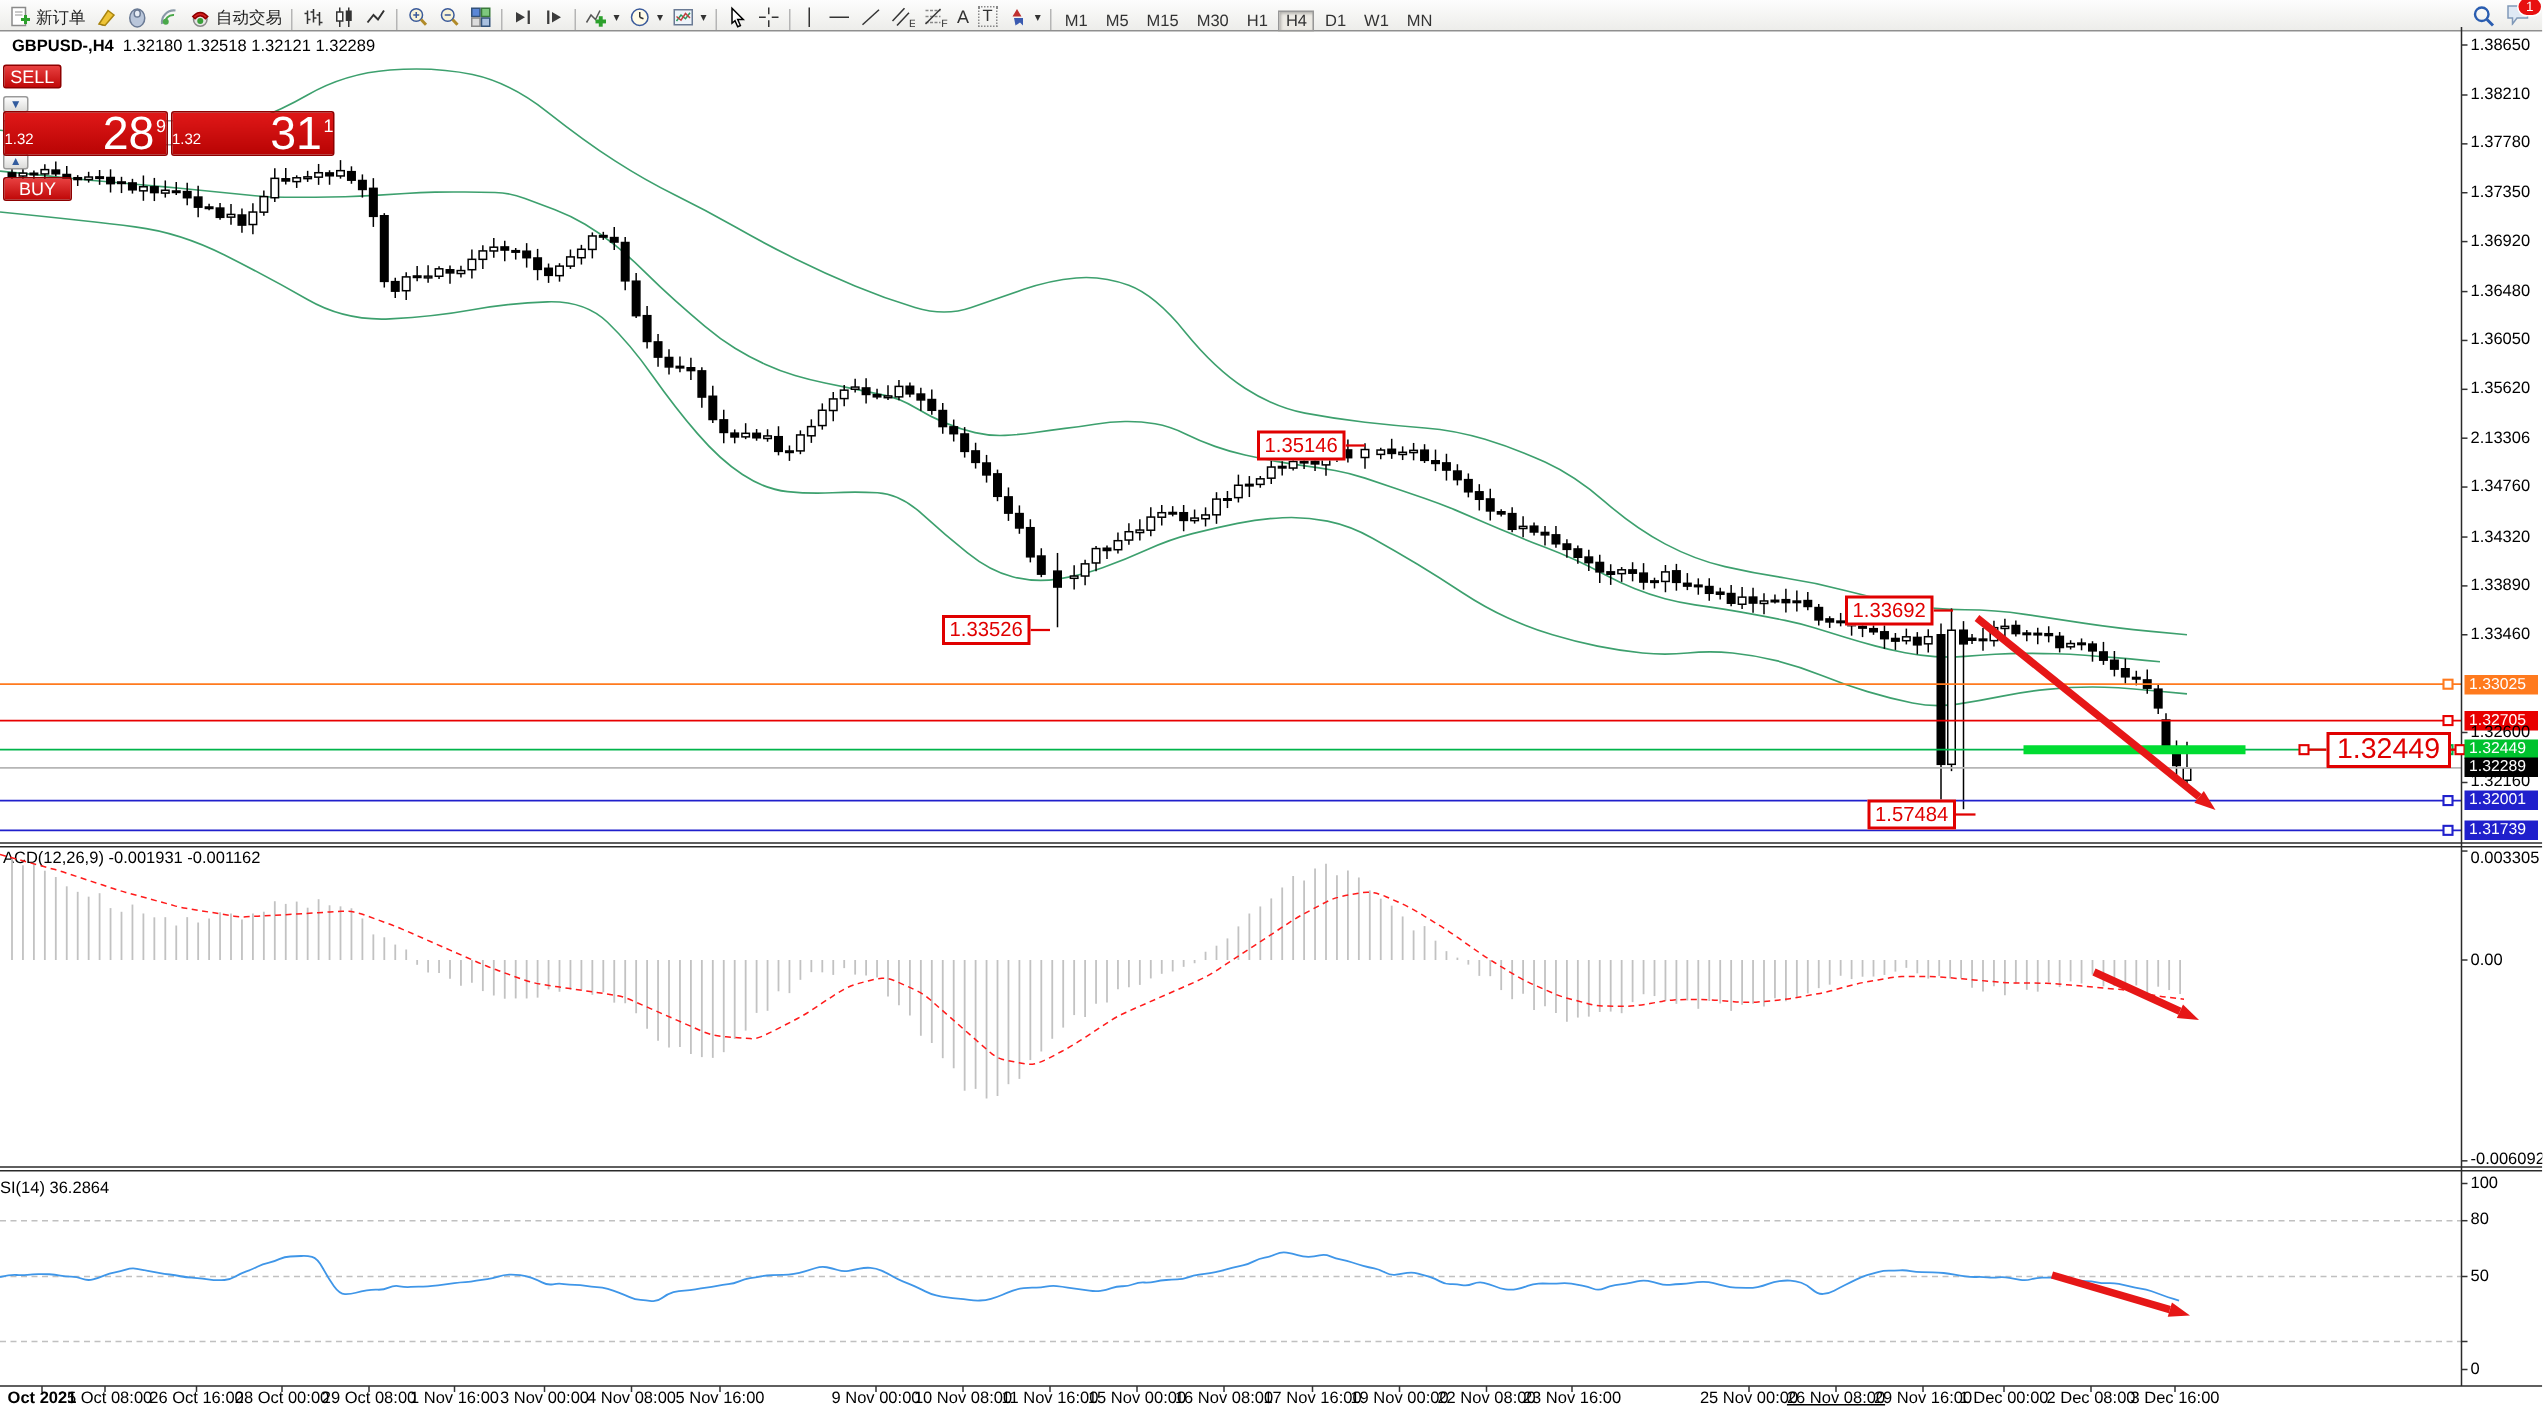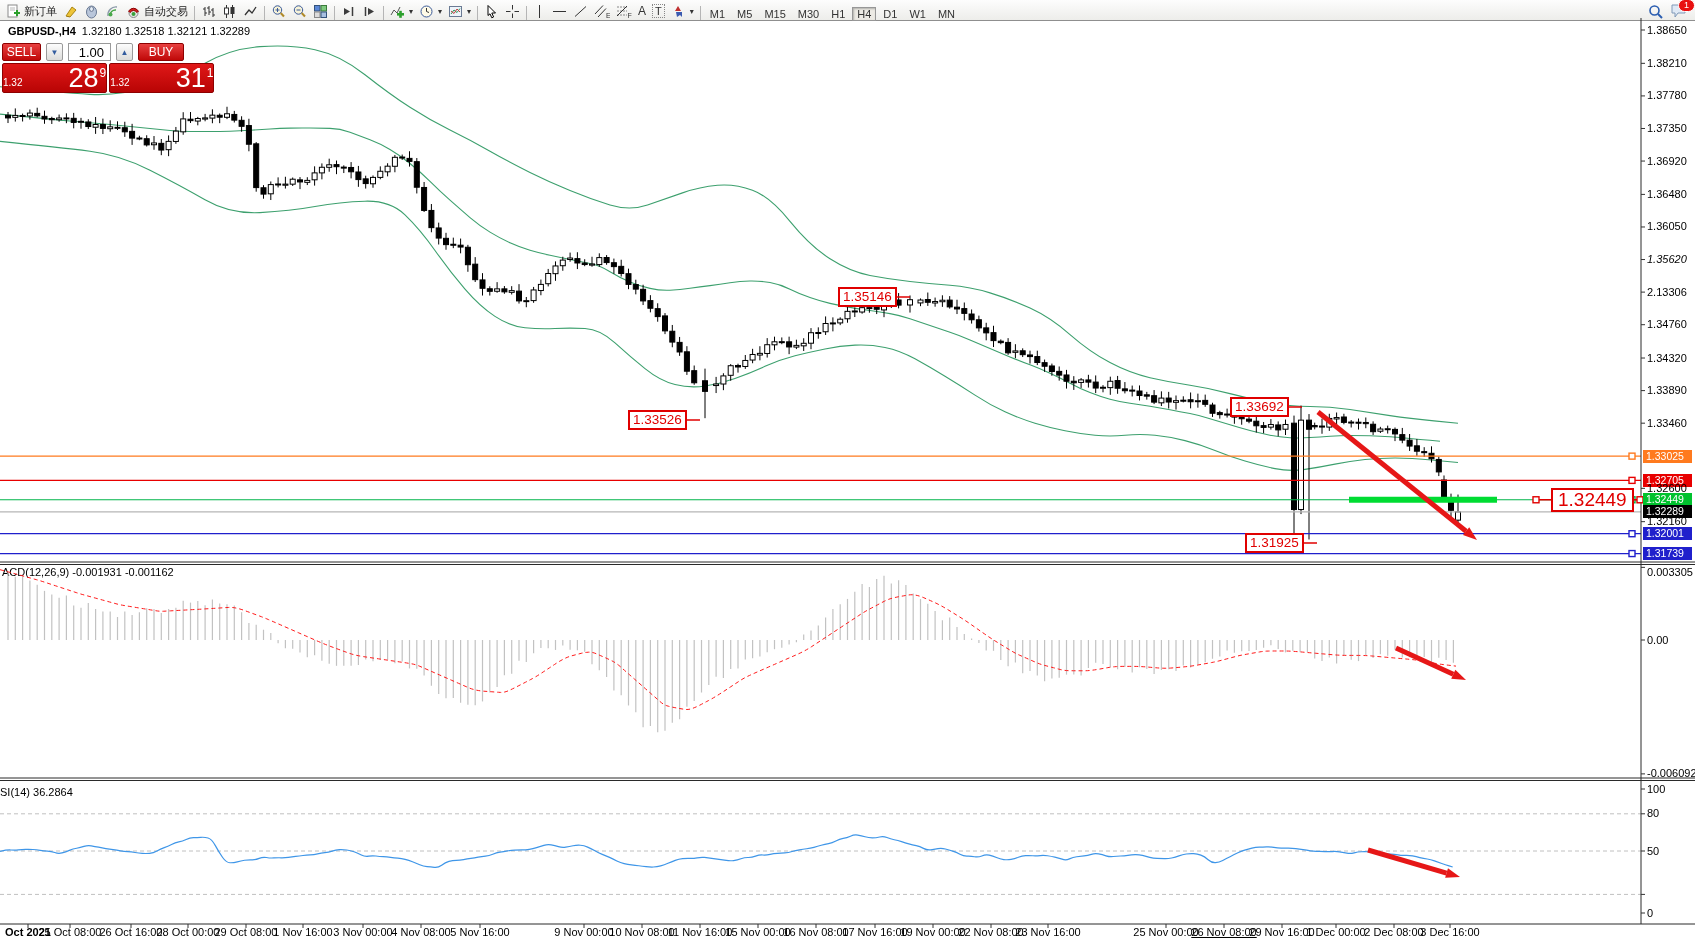--- a/index.html
+++ b/index.html
@@ -17,33 +17,33 @@
   .tf.active{background:#eceae4;border:1px solid #979797;box-shadow:inset 1px 1px 2px rgba(0,0,0,.25);padding:0 4px;}
   #tb-right{margin-left:auto;display:flex;align-items:center;gap:6px;padding-right:4px;}
   #notif{position:relative;}
   #notif .badge{position:absolute;top:-4px;right:-7px;background:#e81010;color:#fff;border-radius:7px;
      font-size:9px;line-height:11px;min-width:11px;text-align:center;padding:0 2px;border:1px solid #fff;}
   
   #chart-header{position:absolute;left:8px;top:25px;font-size:11px;color:#000;white-space:nowrap;}
   #chart-header .sym{font-weight:bold;margin-right:6px;}
   
   #trade{position:absolute;left:2px;top:43px;width:182px;z-index:5;}
-  #trade .row1{display:flex;height:18px;gap:5px;}
+  #trade .row1{display:flex;height:29px;gap:5px;flex-direction:column;}
   .tbtn{background:linear-gradient(#e84040,#c00808);border:1px solid #8e0000;color:#fff;
         display:flex;align-items:center;justify-content:center;font-size:12px;border-radius:2px;}
   .sellb{width:37px;} .buyb{width:44px;}
   .spin{width:15px;background:linear-gradient(#fdfdfd,#dcdcda);border:1px solid #9a9a9a;color:#335c9e;
         display:flex;align-items:center;justify-content:center;font-size:8px;border-radius:2px;}
   .vol{flex:1;background:#fff;border:1px solid #9a9a9a;font-size:13px;color:#000;
        display:flex;align-items:center;justify-content:flex-end;padding-right:6px;}
   #trade .row2{display:flex;gap:2px;margin-top:2px;height:30px;}
   .pbox{flex:1;background:linear-gradient(#e01818,#b80404);border:1px solid #8e0000;color:#fff;
         border-radius:2px;display:flex;align-items:flex-end;justify-content:center;position:relative;}
   .pbox .sm{font-size:10px;margin:0 2px 4px 0;}
-  .pbox .big{font-size:27px;line-height:28px;margin-left:44px;}
+  .pbox .big{font-size:31px;line-height:28px;margin-left:44px;}
   .pbox .sup{font-size:12px;margin:2px 0 0 1px;align-self:flex-start;}
   
   #svg{position:absolute;left:0;top:0;}
   
   .tick{position:absolute;left:1647px;font-size:11px;line-height:11px;color:#000;white-space:nowrap;}
   .badge-ax{position:absolute;left:1643px;width:49px;font-size:10.5px;line-height:13px;color:#fff;
             padding-left:3px;box-sizing:border-box;white-space:nowrap;}
   .dlab{position:absolute;top:927px;font-size:11px;line-height:11px;color:#000;transform:translateX(-50%);white-space:nowrap;}
   .dlab.bold{font-weight:bold;}
   .indlab{position:absolute;font-size:11px;color:#000;white-space:nowrap;}
@@ -969,21 +969,21 @@
       <div class="badge-ax" style="top: 505.394px; background: rgb(0, 0, 0);">1.32289</div>
       <div class="badge-ax" style="top: 527.212px; background: rgb(32, 32, 204);">1.32001</div>
       <div class="badge-ax" style="top: 547.061px; background: rgb(32, 32, 204);">1.31739</div>
       <div class="tick" style="top: 24.5px;">1.38650</div>
       <div class="tick" style="top: 57.8333px;">1.38210</div>
       <div class="tick" style="top: 90.4091px;">1.37780</div>
       <div class="tick" style="top: 122.985px;">1.37350</div>
       <div class="tick" style="top: 155.561px;">1.36920</div>
       <div class="tick" style="top: 188.894px;">1.36480</div>
       <div class="tick" style="top: 221.47px;">1.36050</div>
-      <div class="tick" style="top: 254.045px; font-style: italic;">1.35620</div>
+      <div class="tick" style="top: 254.045px;">1.35620</div>
       <div class="tick" style="top: 286.621px;">2.13306</div>
       <div class="tick" style="top: 319.197px;">1.34760</div>
       <div class="tick" style="top: 352.53px;">1.34320</div>
       <div class="tick" style="top: 385.106px;">1.33890</div>
       <div class="tick" style="top: 417.682px;">1.33460</div>
       <div class="tick" style="top: 482.833px;">1.32600</div>
       <div class="tick" style="top: 516.167px;">1.32160</div>
       <div class="tick" style="top: 567px;">0.003305</div>
       <div class="tick" style="top: 634.5px;">0.00</div>
       <div class="tick" style="top: 768.39px;">-0.006092</div>
@@ -1012,16 +1012,16 @@
       <div class="dlab" style="left: 1048px;">23 Nov 16:00</div>
       <div class="dlab" style="left: 1166px;">25 Nov 00:00</div>
       <div class="dlab" style="left: 1224px; text-decoration: underline;">26 Nov 08:00</div>
       <div class="dlab" style="left: 1282px;">29 Nov 16:00</div>
       <div class="dlab" style="left: 1336px;">1 Dec 00:00</div>
       <div class="dlab" style="left: 1394px;">2 Dec 08:00</div>
       <div class="dlab" style="left: 1450px;">3 Dec 16:00</div>
       <div class="ann" style="left: 838px; top: 287px;">1.35146</div>
       <div class="ann" style="left: 628px; top: 410px;">1.33526</div>
       <div class="ann" style="left: 1230px; top: 397px;">1.33692</div>
-      <div class="ann" style="left: 1245px; top: 533px;">1.31925</div>
+      <div class="ann" style="left: 1245px; top: 533px;">1.57484</div>
       <div class="ann big" style="left: 1551px; top: 488px;">1.32449</div>
     </div>
 </div>
 
 </body></html>

